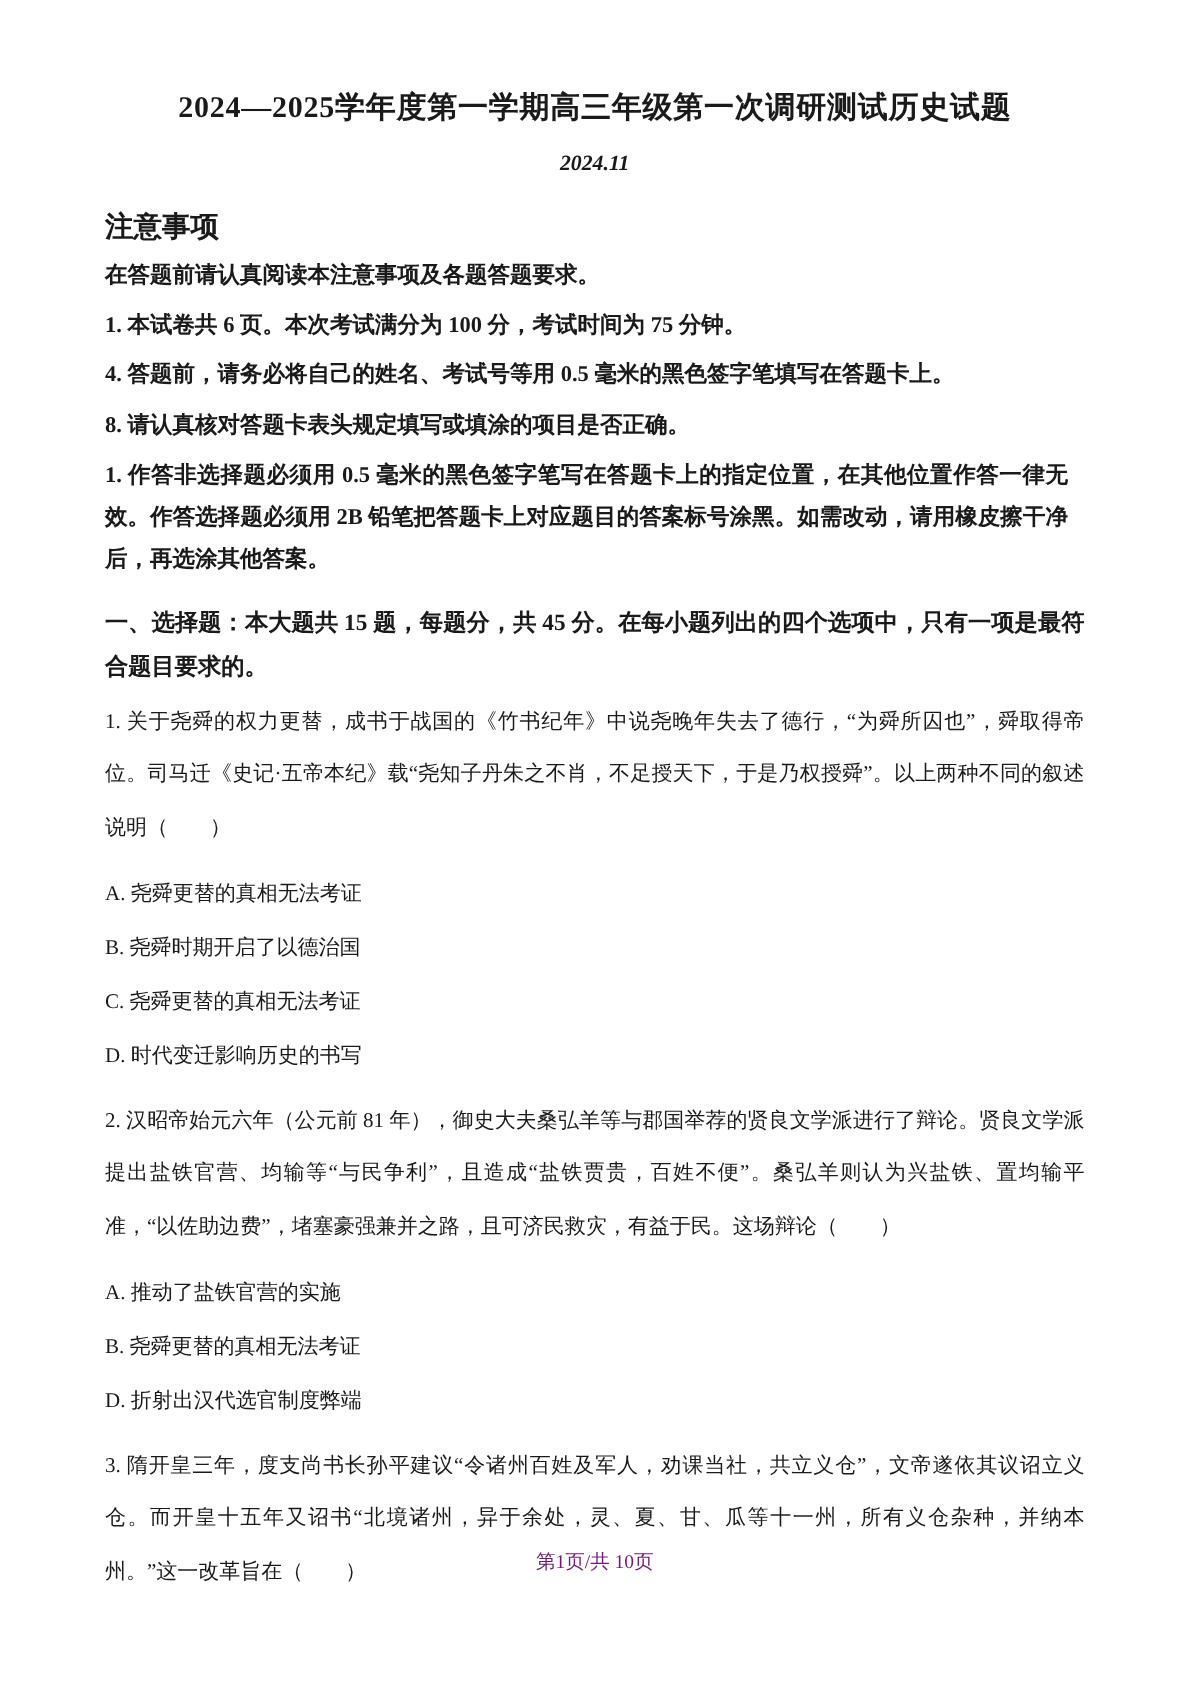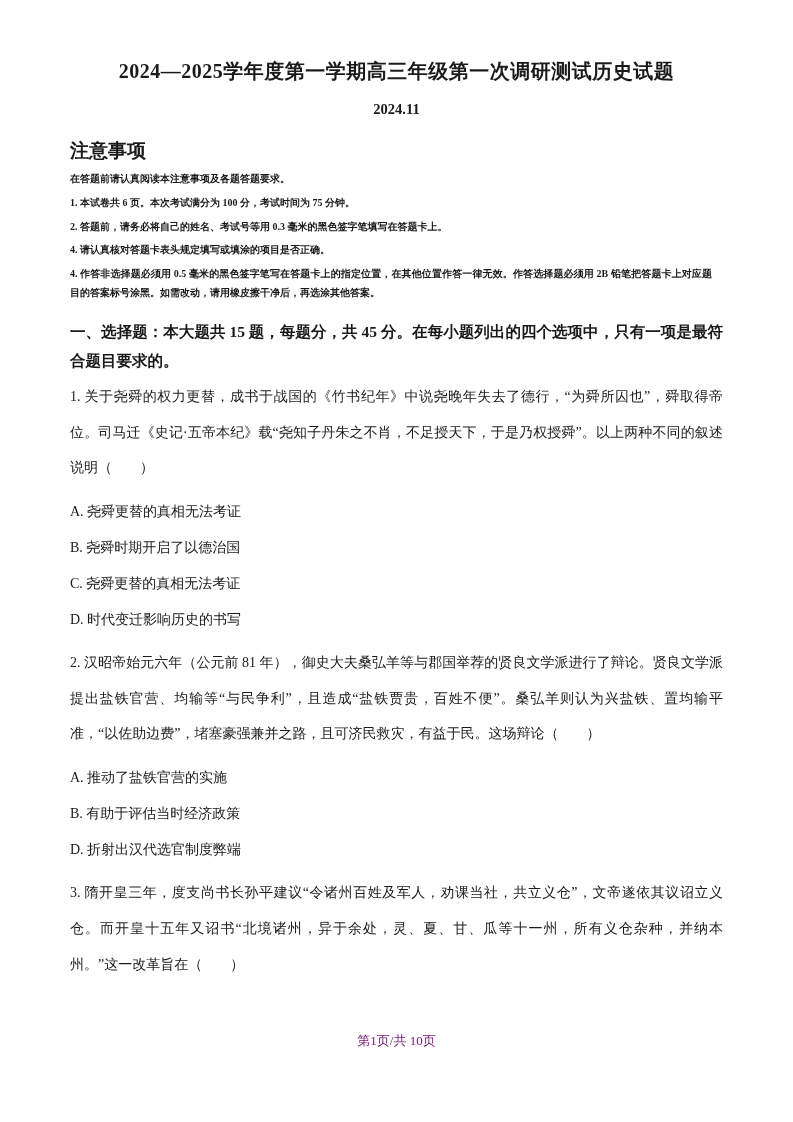--- a/index.html
+++ b/index.html
@@ -23,28 +23,29 @@
     font-weight: bold;
     text-align: center;
     margin: 0 0 16px 0;
     letter-spacing: 0.5px;
   }
   .date {
     font-size: 14.5px;
     font-weight: bold;
     text-align: center;
     margin: 0 0 20px 0;
+    font-style: italic;
   }
   .notice-heading {
     font-size: 19px;
     font-weight: bold;
     margin: 0 0 6px 0;
   }
   .notice-text {
-    font-size: 10px;
+    font-size: 15px;
     font-weight: bold;
     line-height: 1.88;
     margin: 0 11px 5px 0;
     text-align: justify;
   }
   .section-heading {
     font-size: 15.5px;
     font-weight: bold;
     line-height: 1.88;
     margin: 14px 0 2px 0;
@@ -78,39 +79,39 @@
 <div class="page">
 
   <h1 class="title">2024—2025学年度第一学期高三年级第一次调研测试历史试题</h1>
 
   <div class="date">2024.11</div>
 
   <div class="notice">
     <div class="notice-heading">注意事项</div>
     <p class="notice-text">在答题前请认真阅读本注意事项及各题答题要求。</p>
     <p class="notice-text">1. 本试卷共 6 页。本次考试满分为 100 分，考试时间为 75 分钟。</p>
-    <p class="notice-text">2. 答题前，请务必将自己的姓名、考试号等用 0.3 毫米的黑色签字笔填写在答题卡上。</p>
-    <p class="notice-text">4. 请认真核对答题卡表头规定填写或填涂的项目是否正确。</p>
-    <p class="notice-text">4. 作答非选择题必须用 0.5 毫米的黑色签字笔写在答题卡上的指定位置，在其他位置作答一律无效。作答选择题必须用 2B 铅笔把答题卡上对应题目的答案标号涂黑。如需改动，请用橡皮擦干净后，再选涂其他答案。</p>
+    <p class="notice-text">4. 答题前，请务必将自己的姓名、考试号等用 0.5 毫米的黑色签字笔填写在答题卡上。</p>
+    <p class="notice-text">8. 请认真核对答题卡表头规定填写或填涂的项目是否正确。</p>
+    <p class="notice-text">1. 作答非选择题必须用 0.5 毫米的黑色签字笔写在答题卡上的指定位置，在其他位置作答一律无效。作答选择题必须用 2B 铅笔把答题卡上对应题目的答案标号涂黑。如需改动，请用橡皮擦干净后，再选涂其他答案。</p>
   </div>
 
   <p class="section-heading">一、选择题：本大题共 15 题，每题分，共 45 分。在每小题列出的四个选项中，只有一项是最符合题目要求的。</p>
 
   <div class="question">
     <p class="stem">1. 关于尧舜的权力更替，成书于战国的《竹书纪年》中说尧晚年失去了德行，“为舜所囚也”，舜取得帝位。司马迁《史记·五帝本纪》载“尧知子丹朱之不肖，不足授天下，于是乃权授舜”。以上两种不同的叙述说明（　　）</p>
     <p class="option">A. 尧舜更替的真相无法考证</p>
     <p class="option">B. 尧舜时期开启了以德治国</p>
     <p class="option">C. 尧舜更替的真相无法考证</p>
     <p class="option">D. 时代变迁影响历史的书写</p>
   </div>
 
   <div class="question">
     <p class="stem">2. 汉昭帝始元六年（公元前 81 年），御史大夫桑弘羊等与郡国举荐的贤良文学派进行了辩论。贤良文学派提出盐铁官营、均输等“与民争利”，且造成“盐铁贾贵，百姓不便”。桑弘羊则认为兴盐铁、置均输平准，“以佐助边费”，堵塞豪强兼并之路，且可济民救灾，有益于民。这场辩论（　　）</p>
     <p class="option">A. 推动了盐铁官营的实施</p>
-    <p class="option">B. 有助于评估当时经济政策</p>
+    <p class="option">B. 尧舜更替的真相无法考证</p>
     <p class="option">D. 折射出汉代选官制度弊端</p>
   </div>
 
   <div class="question">
     <p class="stem">3. 隋开皇三年，度支尚书长孙平建议“令诸州百姓及军人，劝课当社，共立义仓”，文帝遂依其议诏立义仓。而开皇十五年又诏书“北境诸州，异于余处，灵、夏、甘、瓜等十一州，所有义仓杂种，并纳本州。”这一改革旨在（　　）</p>
 
   </div>
 
   <div class="footer">第1页/共 10页</div>
 

